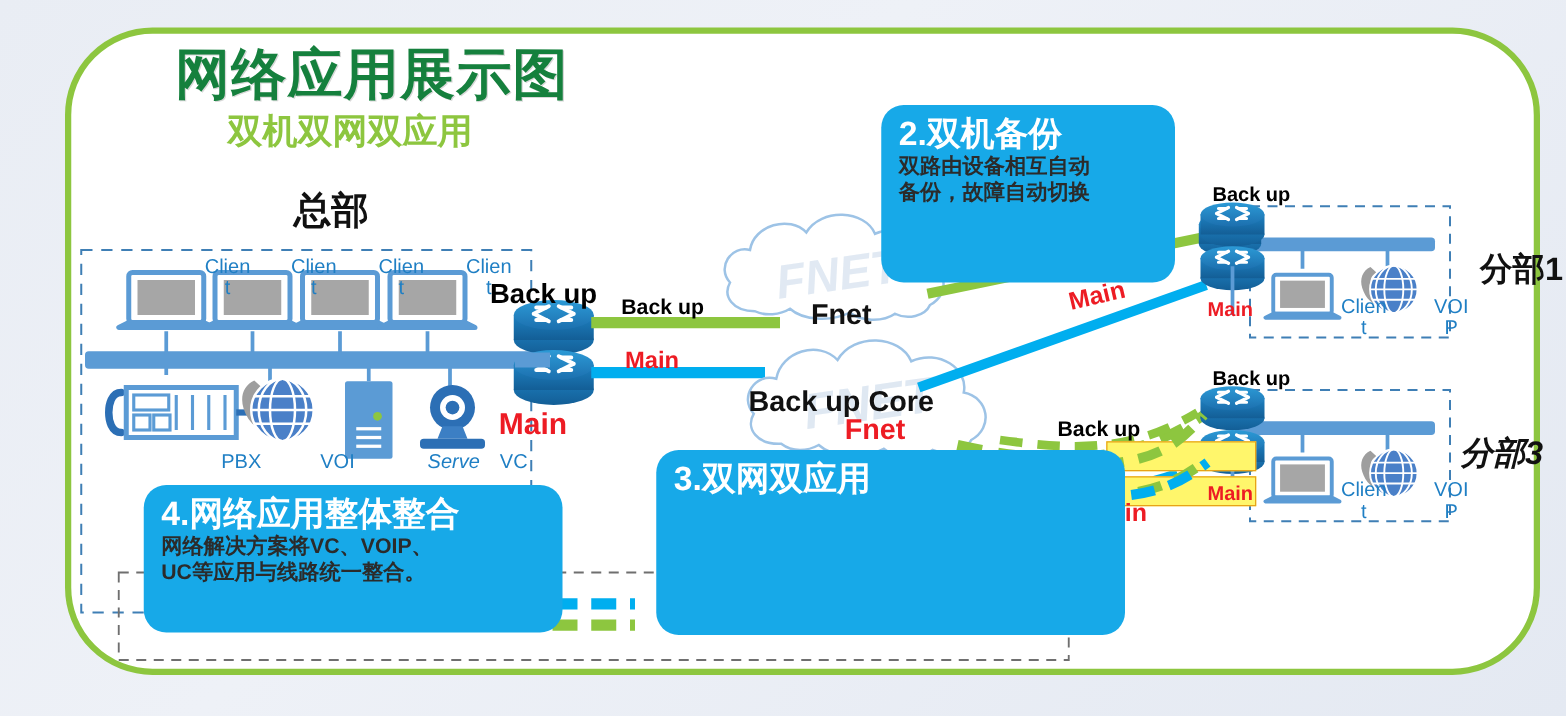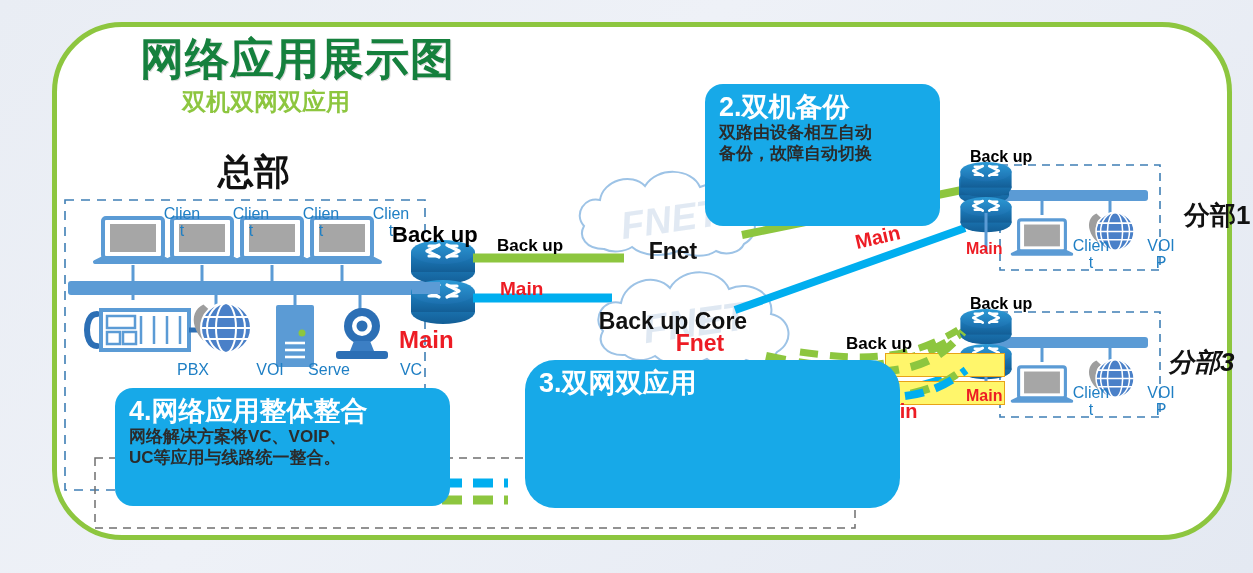--- a/index.html
+++ b/index.html
@@ -13,22 +13,22 @@
     position:absolute;left:52px;top:22px;width:1180px;height:518px;
     background:#ffffff;border:5px solid #8DC63F;border-radius:70px;box-sizing:border-box;
   }
   .layer{position:absolute;left:0;top:0;width:1253px;height:573px;}
   svg.layer{pointer-events:none;}
 
   
   .t{position:absolute;white-space:pre;}
   .title{left:140px;top:30px;font-size:44px;font-weight:bold;color:#15803d;letter-spacing:1px;
          text-shadow:1px 1px 0 #d8d8d8;}
-  .subtitle{left:182px;top:86px;font-size:24px;font-weight:bold;color:#8DC63F;}
-  .hq-title{left:218px;top:148px;font-size:36px;font-weight:bold;color:#111;}
+  .subtitle{left:182px;top:86px;font-size:28px;font-weight:bold;color:#8DC63F;}
+  .hq-title{left:235px;top:148px;font-size:30px;font-weight:bold;color:#111;}
   .lbl-black{color:#000;font-size:17px;font-weight:bold;}
   .lbl-black-sm{color:#000;font-size:15px;font-weight:bold;}
   .lbl-red{color:#ED1C24;font-size:20px;font-weight:bold;}
   .lbl-red-sm{color:#ED1C24;font-size:15px;font-weight:bold;}
   .branch-name{font-size:26px;font-weight:bold;color:#111;}
 
   .cloud-label-black{color:#111;font-size:23px;font-weight:bold;text-align:center;line-height:1.02;}
   .cloud-label-red{color:#ED1C24;font-size:23px;font-weight:bold;text-align:center;line-height:1.02;}
 
   
@@ -247,21 +247,21 @@
 t</div>
   <div class="cap" style="left:177px;top:206px;width:52px;line-height:1.05;">Clien
 t</div>
   <div class="cap" style="left:247px;top:206px;width:52px;line-height:1.05;">Clien
 t</div>
   <div class="cap" style="left:317px;top:206px;width:52px;line-height:1.05;">Clien
 t</div>
 
   <div class="cap" style="left:113px;top:361px;width:64px;">PBX</div>
   <div class="cap" style="left:192px;top:361px;width:60px;">VOI</div>
-  <div class="cap" style="left:246px;top:361px;width:70px;">Serve</div>
+  <div class="cap" style="left:280px;top:361px;width:70px;font-style:italic;">Serve</div>
   <div class="cap" style="left:337px;top:361px;width:52px;">VC</div>
 
   <div class="t lbl-black" style="left:392px;top:222px;font-size:22px;">Back up</div>
   <div class="t lbl-red" style="left:399px;top:326px;font-size:24px;">Main</div>
 
   <div class="t lbl-black-sm" style="left:497px;top:236px;font-size:17px;">Back up</div>
   <div class="t lbl-red-sm" style="left:500px;top:278px;font-size:19px;">Main</div>
 
   <div class="t cloud-label-black" style="left:598px;top:193px;width:150px;">
     <div>Fnet</div>
@@ -299,17 +299,17 @@
     <div class="bd">网络解决方案将VC、VOIP、
 UC等应用与线路统一整合。</div>
   </div>
 
   <div class="callout" style="left:705px;top:84px;width:235px;height:142px;">
     <div class="hd">2.双机备份</div>
     <div class="bd">双路由设备相互自动
 备份，故障自动切换</div>
   </div>
 
-  <div class="callout" style="left:525px;top:360px;width:375px;height:148px;border-radius:30px;">
+  <div class="callout" style="left:525px;top:360px;width:375px;height:148px;">
     <div class="hd">3.双网双应用</div>
   </div>
 
 </div>
 
 </body></html>

